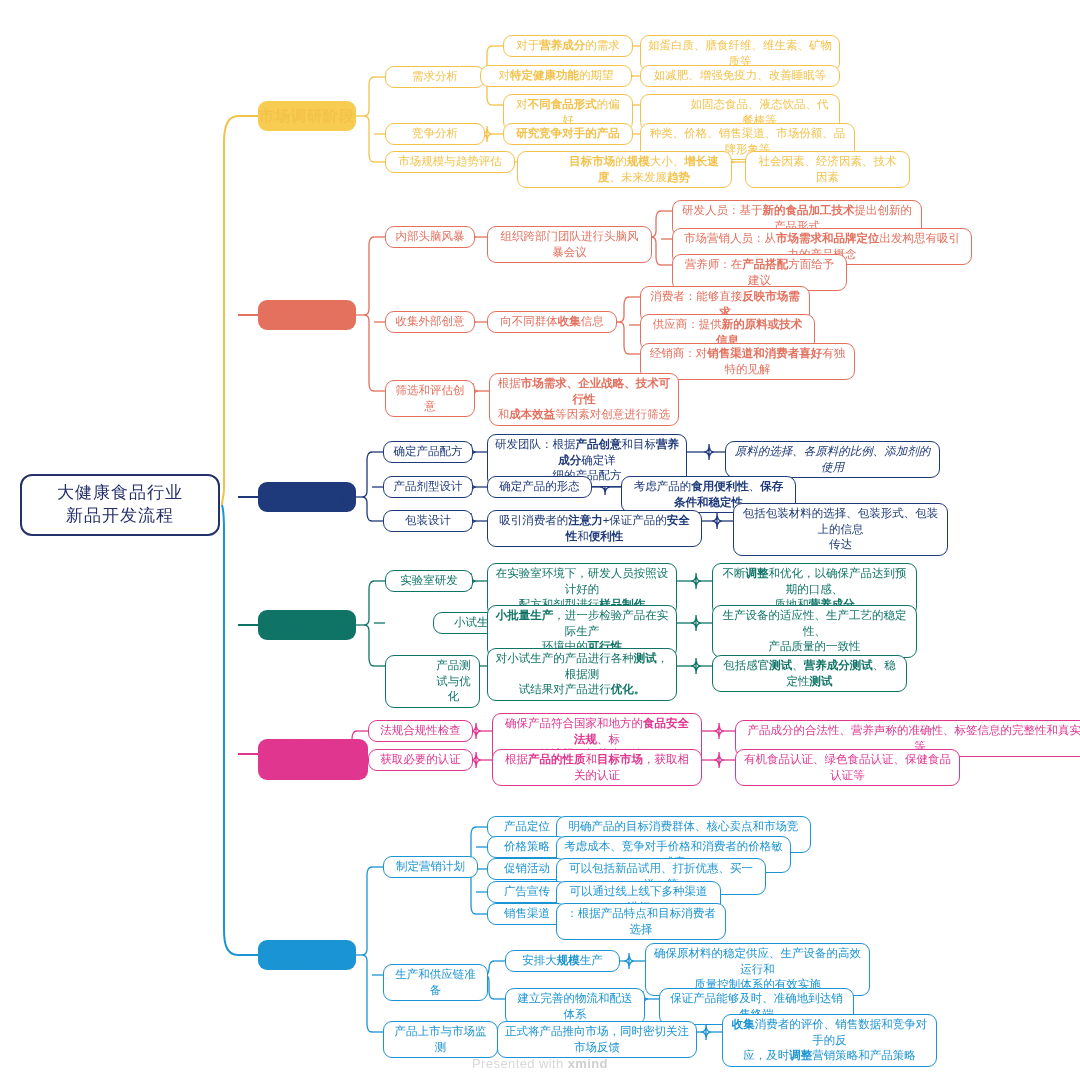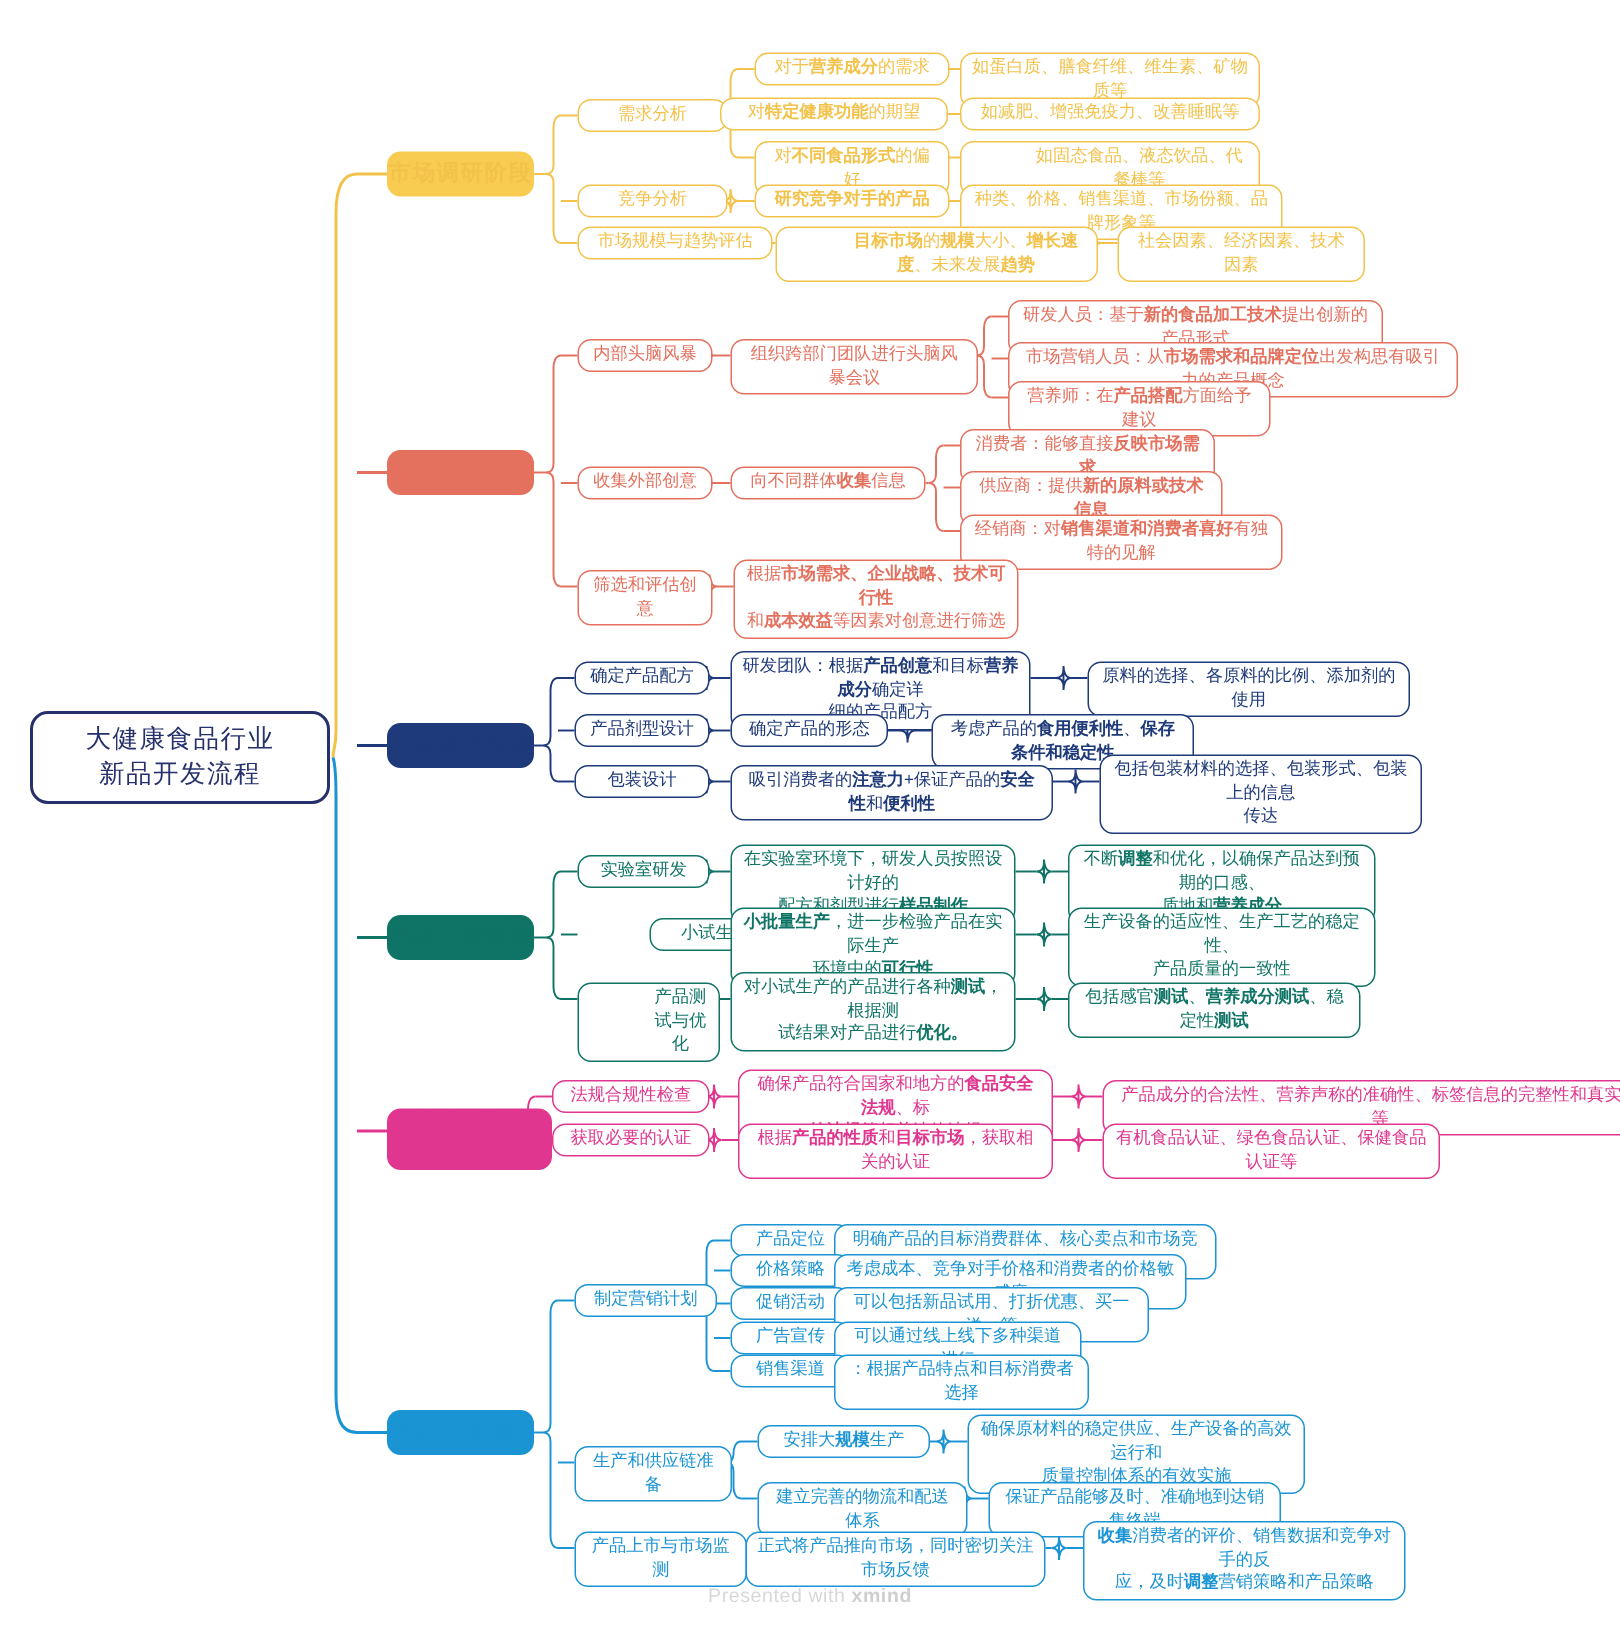--- a/index.html
+++ b/index.html
@@ -272,21 +272,21 @@
       <div class="node lvl2" style="left: 385px; top: 311px; width: 90px; min-height: 22px; border-color: rgb(228, 112, 94); color: rgb(228, 112, 94);"><span>收集外部创意</span></div>
       <div class="node lvl3" style="left: 487px; top: 311px; width: 130px; min-height: 22px; border-color: rgb(228, 112, 94); color: rgb(228, 112, 94);"><span>向不同群体<span class="hl">收集</span>信息</span></div>
       <div class="node lvl4" style="left: 640px; top: 286px; width: 170px; min-height: 22px; border-color: rgb(228, 112, 94); color: rgb(228, 112, 94);"><span>消费者：能够直接<span class="hl">反映市场需求</span></span></div>
       <div class="node lvl4" style="left: 640px; top: 314px; width: 175px; min-height: 22px; border-color: rgb(228, 112, 94); color: rgb(228, 112, 94);"><span>供应商：提供<span class="hl">新的原料或技术信息</span></span></div>
       <div class="node lvl4" style="left: 640px; top: 343px; width: 215px; min-height: 22px; border-color: rgb(228, 112, 94); color: rgb(228, 112, 94);"><span>经销商：对<span class="hl">销售渠道和消费者喜好</span>有独特的见解</span></div>
       <div class="node lvl2" style="left: 385px; top: 380px; width: 90px; min-height: 22px; border-color: rgb(228, 112, 94); color: rgb(228, 112, 94);"><span>筛选和评估创意</span></div>
       <div class="node lvl3" style="left: 489px; top: 373px; width: 190px; min-height: 36px; border-color: rgb(228, 112, 94); color: rgb(228, 112, 94);"><span>根据<span class="hl">市场需求、企业战略、技术<span class="hl">可行性</span></span><br>和<span class="hl">成本效益</span>等因素对创意进行筛选</span></div>
       <div class="node stage" style="left: 258px; top: 482px; width: 98px; min-height: 30px; border-color: rgb(31, 58, 122); color: rgb(31, 58, 122); background: rgb(31, 58, 122);"><span>产品设计阶段</span></div>
       <div class="node lvl2" style="left: 383px; top: 441px; width: 90px; min-height: 22px; border-color: rgb(31, 58, 122); color: rgb(31, 58, 122);"><span>确定产品配方</span></div>
       <div class="node lvl3" style="left: 487px; top: 434px; width: 200px; min-height: 36px; border-color: rgb(31, 58, 122); color: rgb(31, 58, 122);"><span>研发团队：根据<span class="hl">产品创意</span>和目标<span class="hl">营养成分</span>确定详<br>细的产品配方</span></div>
-      <div class="node lvl4" style="left: 725px; top: 441px; width: 215px; min-height: 22px; border-color: rgb(31, 58, 122); color: rgb(31, 58, 122);"><span>原料的选择、各原料的比例、添加剂的使用</span></div>
+      <div class="node lvl4" style="left: 725px; top: 441px; width: 215px; min-height: 22px; border-color: rgb(31, 58, 122); color: rgb(31, 58, 122); font-style: italic;"><span>原料的选择、各原料的比例、添加剂的使用</span></div>
       <div class="node lvl2" style="left: 383px; top: 476px; width: 90px; min-height: 22px; border-color: rgb(31, 58, 122); color: rgb(31, 58, 122);"><span>产品剂型设计</span></div>
       <div class="node lvl3" style="left: 487px; top: 476px; width: 105px; min-height: 22px; border-color: rgb(31, 58, 122); color: rgb(31, 58, 122);"><span>确定产品的形态</span></div>
       <div class="node lvl4" style="left: 621px; top: 476px; width: 175px; min-height: 22px; border-color: rgb(31, 58, 122); color: rgb(31, 58, 122);"><span>考虑产品的<span class="hl">食用<span class="hl">便利性</span></span>、<span class="hl">保存条件和稳定性</span></span></div>
       <div class="node lvl2" style="left: 383px; top: 510px; width: 90px; min-height: 22px; border-color: rgb(31, 58, 122); color: rgb(31, 58, 122);"><span>包装设计</span></div>
       <div class="node lvl3" style="left: 487px; top: 510px; width: 215px; min-height: 22px; border-color: rgb(31, 58, 122); color: rgb(31, 58, 122);"><span>吸引消费者的<span class="hl">注意力</span>+保证产品的<span class="hl">安全性</span>和<span class="hl">便利性</span></span></div>
       <div class="node lvl4" style="left: 733px; top: 503px; width: 215px; min-height: 36px; border-color: rgb(31, 58, 122); color: rgb(31, 58, 122);"><span>包括包装材料的选择、包装形式、包装上的信息<br>传达</span></div>
       <div class="node stage" style="left: 258px; top: 610px; width: 98px; min-height: 30px; border-color: rgb(15, 116, 102); color: rgb(15, 116, 102); background: rgb(15, 116, 102);"><span>产品开发阶段</span></div>
       <div class="node lvl2" style="left: 385px; top: 570px; width: 88px; min-height: 22px; border-color: rgb(15, 116, 102); color: rgb(15, 116, 102);"><span>实验室研发</span></div>
       <div class="node lvl3" style="left: 487px; top: 563px; width: 190px; min-height: 36px; border-color: rgb(15, 116, 102); color: rgb(15, 116, 102);"><span>在实验室环境下，研发人员按照设计好的<br>配方和剂型进行<span class="hl">样品制作</span></span></div>
       <div class="node lvl4" style="left: 712px; top: 563px; width: 205px; min-height: 36px; border-color: rgb(15, 116, 102); color: rgb(15, 116, 102);"><span>不断<span class="hl">调整</span>和优化，以确保产品达到预期的口感、<br>质地和<span class="hl">营养成分</span></span></div>

